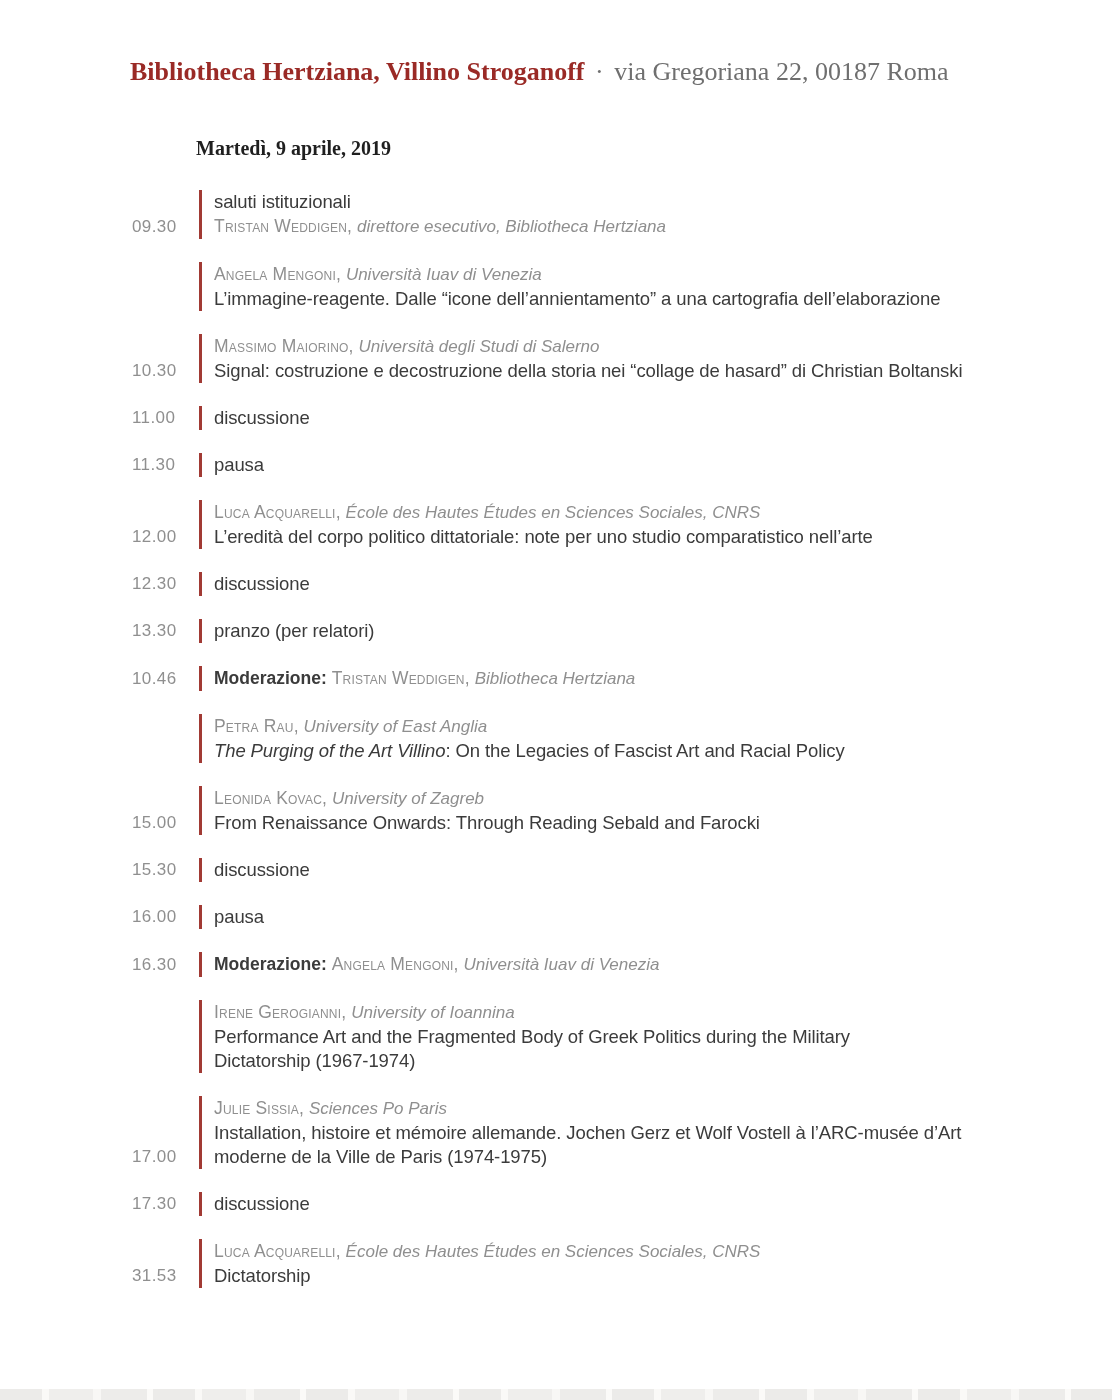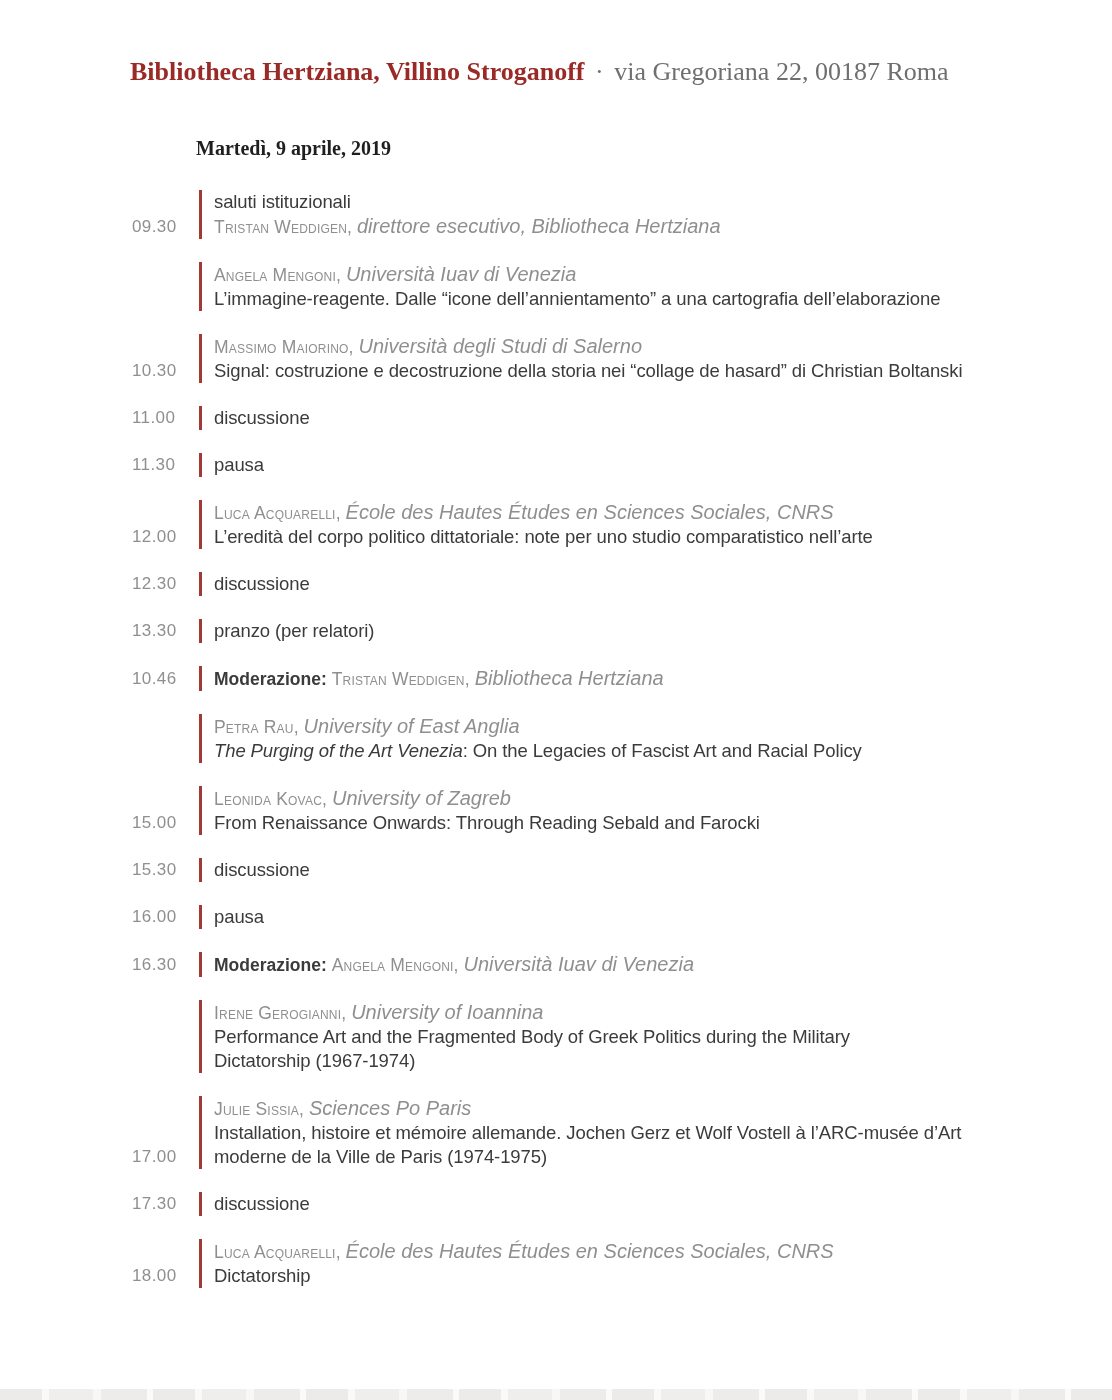--- a/index.html
+++ b/index.html
@@ -47,21 +47,21 @@
     padding-left:12px;
     max-width:805px;
   }
   .line{
     font-size:18.5px;line-height:24px;
     color:var(--dark);
     letter-spacing:-0.1px;
   }
   .meta{font-size:17.5px;line-height:24px;color:var(--gray);letter-spacing:0;}
   .name{font-variant:small-caps;letter-spacing:.2px;}
-  .affil{font-style:italic;font-size:20px;}
+  .affil{font-style:italic;font-size:17px;}
   .mod-label{font-weight:700;color:var(--dark);}
   .t-italic{font-style:italic;}
   .bottom-strip{
     position:absolute;bottom:0;left:0;
     width:1112px;height:11px;
     background:repeating-linear-gradient(90deg,
       #ecebe9 0 42px,#faf9f7 42px 49px,
       #efeeec 49px 93px,#f8f7f5 93px 101px,
       #edecea 101px 147px,#fbfaf8 147px 153px);
   }
@@ -163,21 +163,21 @@
     </div>
   </div>
 
   <div class="item">
     <div class="time"></div>
     <div class="content">
       <div class="line meta">
         <span class="name">Petra Rau,</span>
         <span class="affil">University of East Anglia</span>
       </div>
-      <div class="line"><span class="t-italic">The Purging of the Art Venezia</span><span>: On the Legacies of Fascist Art and Racial Policy</span></div>
+      <div class="line"><span class="t-italic">The Purging of the Art Villino</span><span>: On the Legacies of Fascist Art and Racial Policy</span></div>
     </div>
   </div>
 
   <div class="item">
     <div class="time">15.00</div>
     <div class="content">
       <div class="line meta">
         <span class="name">Leonida Kovac,</span>
         <span class="affil">University of Zagreb</span>
       </div>
@@ -235,21 +235,21 @@
   </div>
 
   <div class="item">
     <div class="time">17.30</div>
     <div class="content">
       <div class="line">discussione</div>
     </div>
   </div>
 
   <div class="item">
-    <div class="time">18.00</div>
+    <div class="time">31.53</div>
     <div class="content">
       <div class="line meta">
         <span class="name">Luca Acquarelli,</span>
         <span class="affil">École des Hautes Études en Sciences Sociales, CNRS</span>
       </div>
       <div class="line">Dictatorship</div>
     </div>
   </div>
 
 </div>

